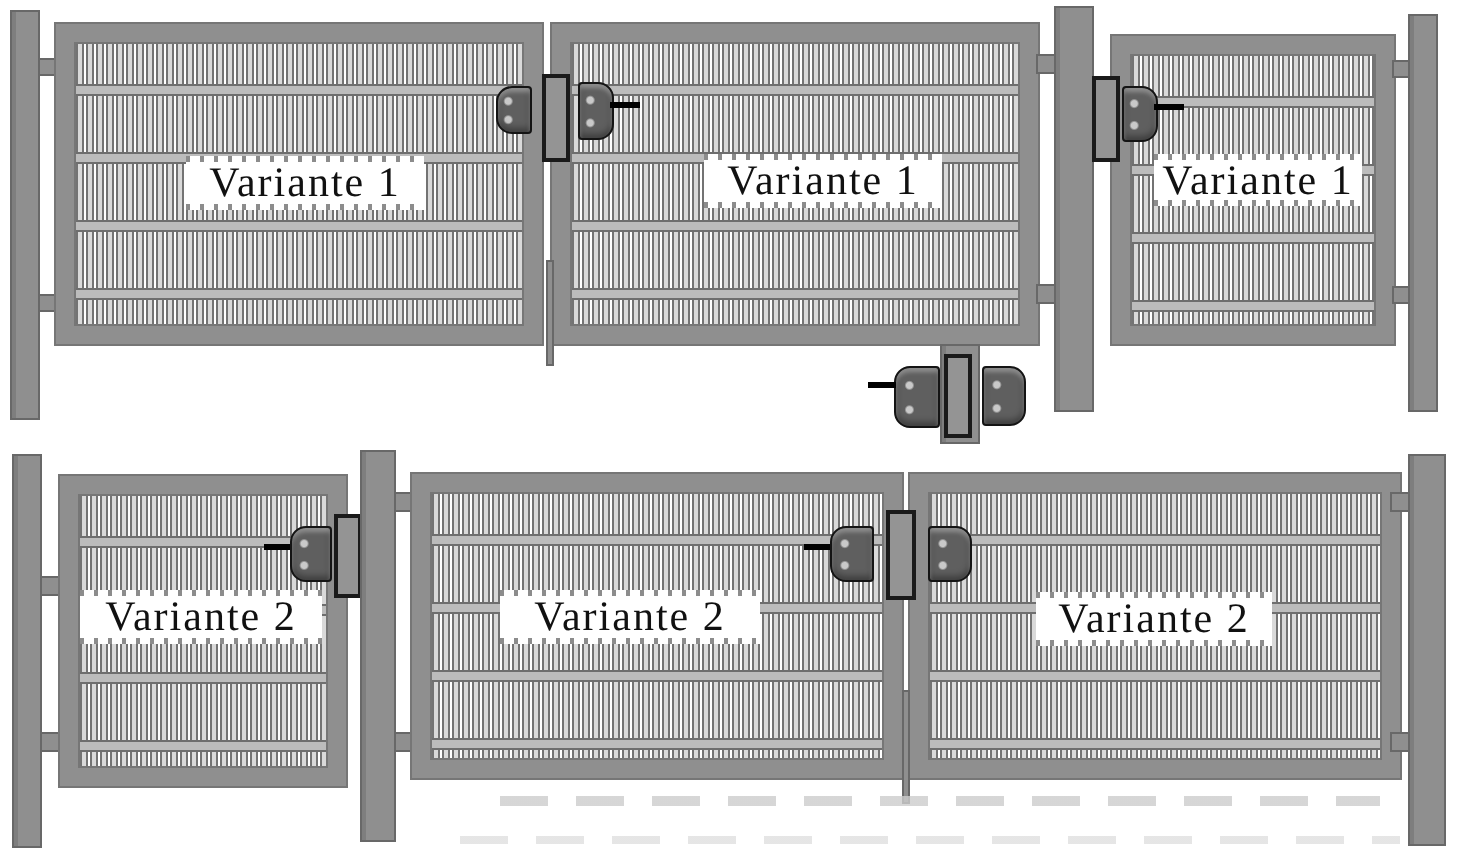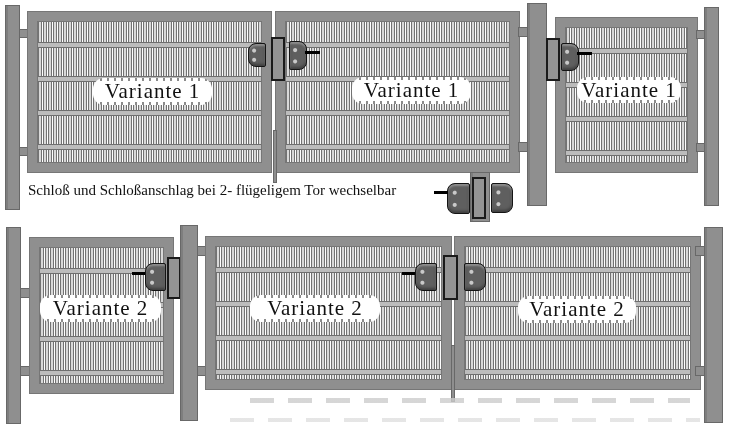--- a/index.html
+++ b/index.html
@@ -54,21 +54,20 @@
       repeating-linear-gradient(90deg, #8c8c8c 0 2px, rgba(0,0,0,0) 2px 7px);
     background-repeat: no-repeat, no-repeat;
     background-position: left top, left bottom;
     background-size: 100% 3px, 100% 3px;
     display: flex;
     align-items: center;
     justify-content: center;
     font-size: 21px;
     letter-spacing: 1px;
     color: var(--text, #111111);
-    border-radius: 11px;
   }
   .lockbody {
     position: absolute;
     background: var(--lock-body, #5f5f5f);
     border: 1px solid var(--lock-outline, #141414);
     background-image:
       radial-gradient(circle at 32% 30%, #c9c9c9 0 1.5px, rgba(0,0,0,0) 2.5px),
       radial-gradient(circle at 32% 72%, #c9c9c9 0 1.5px, rgba(0,0,0,0) 2.5px);
     box-shadow: inset 0 2px 2px rgba(255,255,255,.30), inset 0 -2px 3px rgba(0,0,0,.35);
   }
@@ -141,21 +140,20 @@
   <div class="droprod" style="left:273px;top:130px;width:4px;height:53px;"></div>
   <div class="lockbody rl" style="left:248px;top:43px;width:18px;height:24px;"></div>
   <div class="plate" style="left:271px;top:37px;width:14px;height:44px;"></div>
   <div class="lockbody rr" style="left:289px;top:41px;width:18px;height:29px;"></div>
   <div class="handle" style="left:305px;top:51px;width:15px;"></div>
 
   <div class="plate" style="left:546px;top:38px;width:14px;height:43px;"></div>
   <div class="lockbody rr" style="left:561px;top:43px;width:18px;height:28px;"></div>
   <div class="handle" style="left:577px;top:52px;width:15px;"></div>
 
-  <div class="caption" style="left:28px;top:182px;">Schloß und Schloßanschlag bei 2- flügeligem Tor wechselbar</div>
 
   <div>
     <div class="post" style="left:470px;top:172px;width:20px;height:50px;"></div>
     <div class="plate" style="left:472px;top:177px;width:14px;height:42px;"></div>
     <div class="lockbody rl" style="left:447px;top:183px;width:23px;height:31px;"></div>
     <div class="handle" style="left:434px;top:191px;width:14px;"></div>
     <div class="lockbody rr" style="left:491px;top:183px;width:22px;height:30px;"></div>
   </div>
 
   <div class="post" style="left:6px;top:227px;width:15px;height:197px;"></div>

